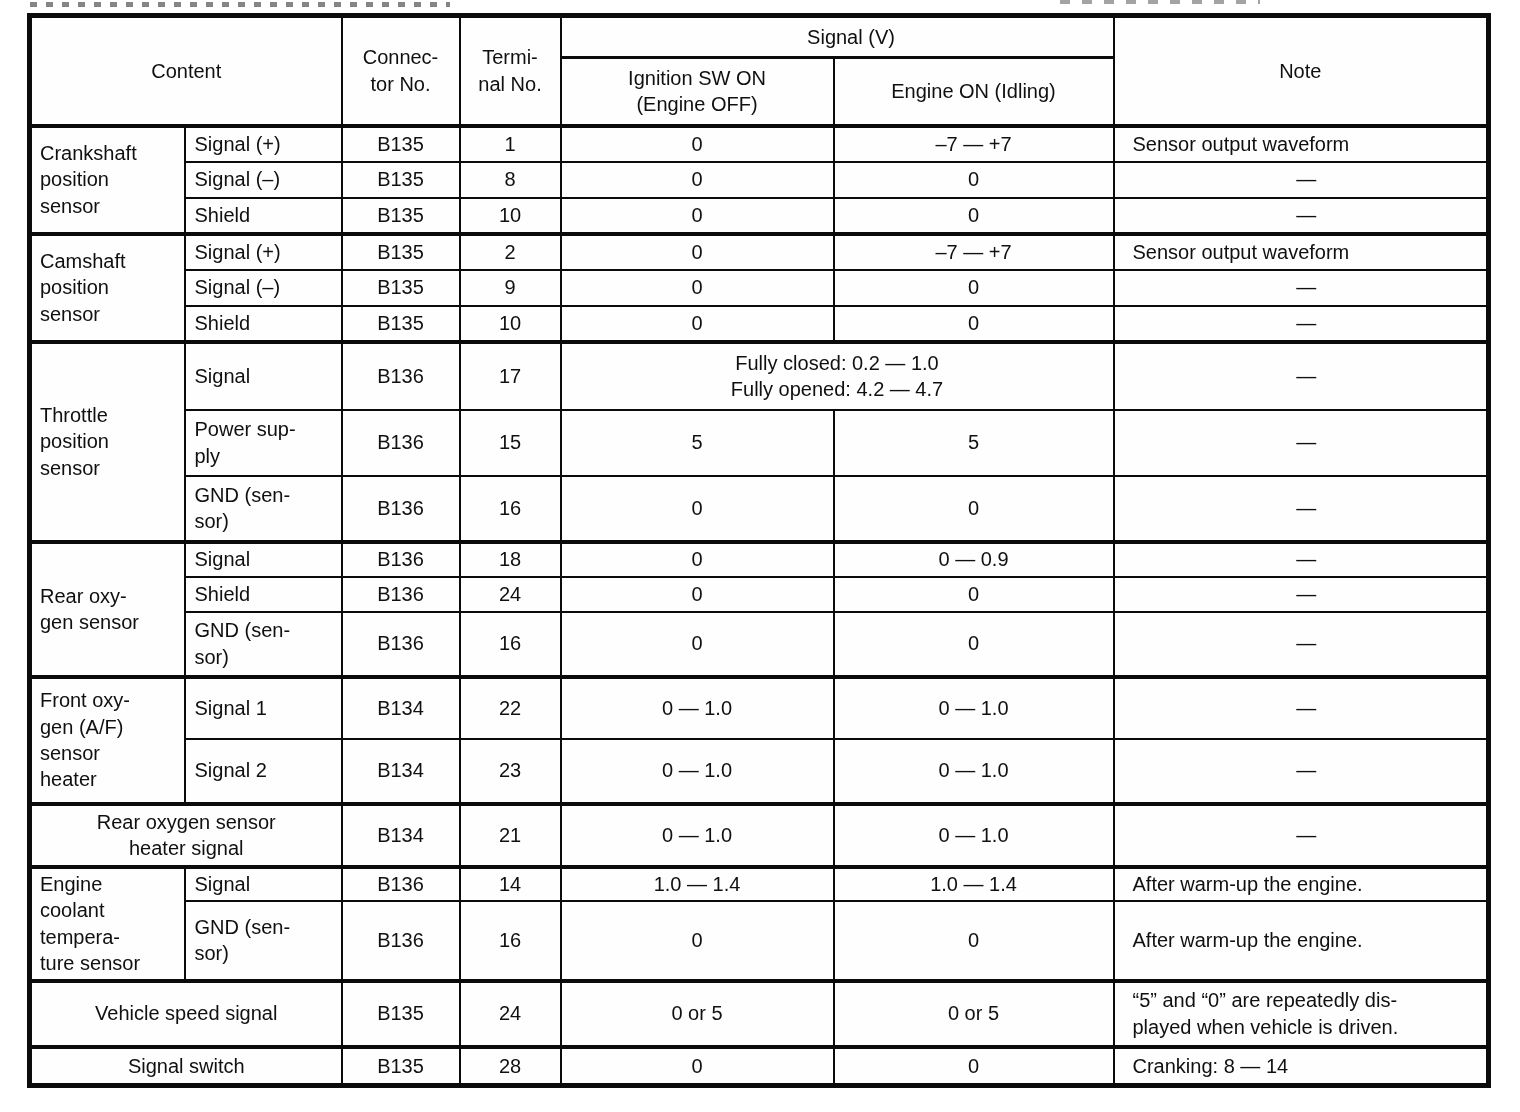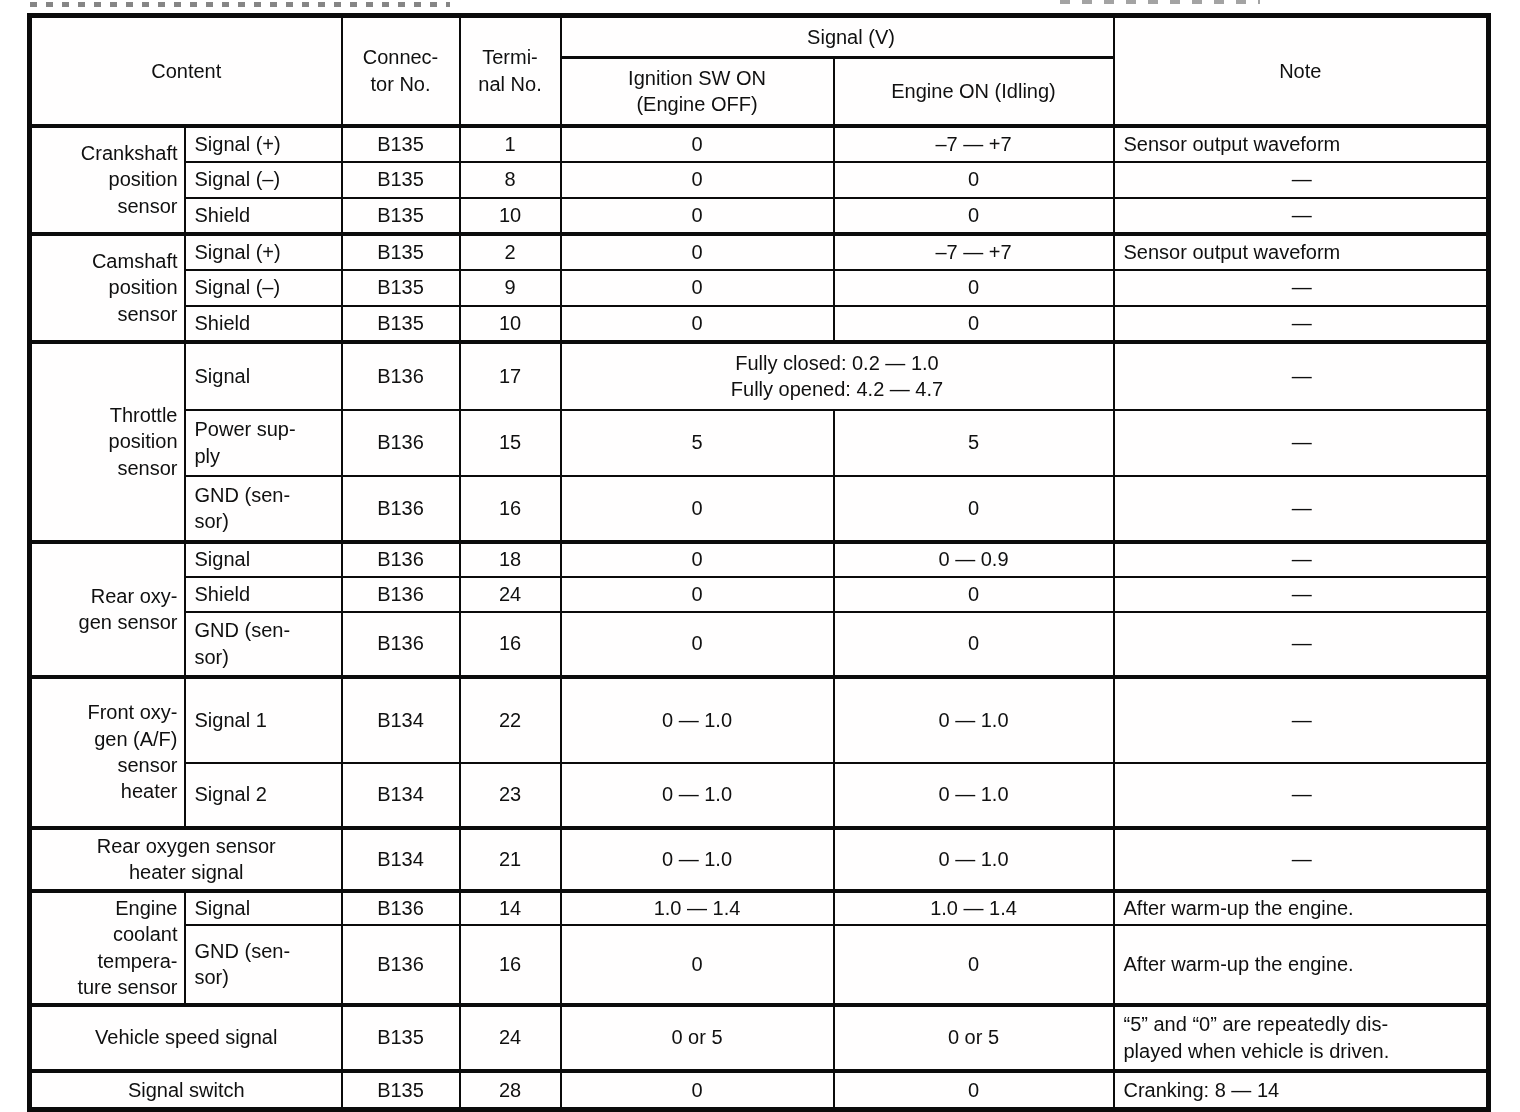--- a/index.html
+++ b/index.html
@@ -50,23 +50,23 @@
     padding: 2px 6px;
     line-height: 1.32;
     overflow: hidden;
   }
   .spec thead th { text-align: center; }
   .spec thead tr.h1 th.signal-head { border-bottom: 3px solid #0b0b0b; padding-left: 34px; }
   .spec tbody tr:first-child > td { border-top: 4px solid #0b0b0b; }
   .spec tbody tr.gs > td { border-top: 4px solid #0b0b0b; }
   .c { text-align: center; }
   .l { text-align: center; padding-left: 9px; }
-  td.grp { text-align: right; padding-left: 8px; }
+  td.grp { text-align: left; padding-left: 8px; }
   td.lbl { text-align: left; padding-left: 9px; margin-top: 9px; }
-  td.note { text-align: left; padding-left: 9px; margin-left: 24px; }
+  td.note { text-align: left; padding-left: 18px; margin-left: 24px; }
   td.note.c { text-align: center; }
 </style>
 </head>
 <body>
 
 <div class="scan-noise-1"></div>
 <div class="scan-noise-2"></div>
 
 <div class="doc">
   <table class="spec">
@@ -199,21 +199,21 @@
       </tr>
       <tr style="height:65px">
         <td class="lbl">GND (sen-
 sor)</td>
         <td class="c">B136</td>
         <td class="c">16</td>
         <td class="c">0</td>
         <td class="c">0</td>
         <td class="note c">—</td>
       </tr>
-      <tr class="gs" style="height:86px">
+      <tr class="gs" style="height:62px">
         <td class="grp" rowspan="2">Front oxy-
 gen (A/F)
 sensor
 heater</td>
         <td class="lbl">Signal 1</td>
         <td class="c">B134</td>
         <td class="c">22</td>
         <td class="c">0 — 1.0</td>
         <td class="c">0 — 1.0</td>
         <td class="note c">—</td>

